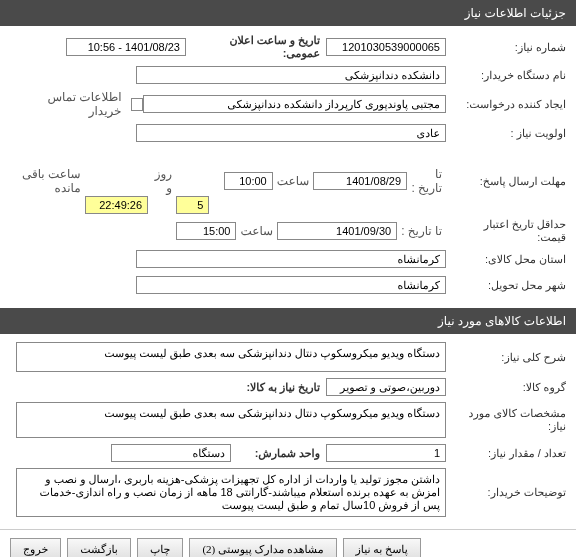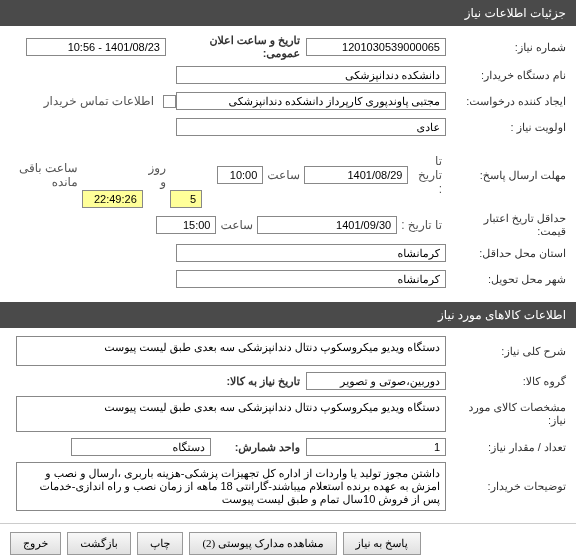--- a/index.html
+++ b/index.html
@@ -3,22 +3,22 @@
   <meta charset="utf-8">
   <style>
     * { box-sizing: border-box; margin: 0; padding: 0; }
     body { font-family: Tahoma, Arial, sans-serif; font-size: 11px; background: #fff; direction: rtl; }
     .header-bar { background: #4a4a4a; color: #fff; padding: 6px 10px; font-size: 12px; text-align: right; }
     .section { padding: 8px 10px; }
     .row { display: flex; align-items: center; margin-bottom: 4px; min-height: 22px; }
     .label { width: 120px; color: #333; text-align: right; padding-left: 8px; font-size: 11px; flex-shrink: 0; }
     .label-sm { width: 95px; color: #333; text-align: right; padding: 0 6px; font-size: 11px; flex-shrink: 0; font-weight: bold; }
     .field { background: #fff; border: 1px solid #888; padding: 2px 5px; height: 18px; font-size: 11px; display: inline-flex; align-items: center; }
-    .field-310 { width: 270px; font-family: Liberation Serif, serif; }
-    .field-140 { width: 140px; }
+    .field-310 { width: 310px; }
+    .field-140 { width: 120px; }
     .field-60 { width: 60px; }
     .field-40 { width: 40px; }
     .field-80 { width: 80px; }
     .textarea { background: #fff; border: 1px solid #888; padding: 4px 5px; font-size: 11px; width: 430px; min-height: 36px; }
     .yellow { background: #ffff99; margin-top: 48px; }
     .checkbox { width: 13px; height: 13px; border: 1px solid #888; background: #fff; margin-left: 5px; display: inline-block; vertical-align: middle; }
     .bottom-bar { border-top: 1px solid #ccc; padding: 8px 10px; display: flex; gap: 6px; justify-content: flex-end; }
     .btn { background: linear-gradient(#f8f8f8, #e0e0e0); border: 1px solid #999; padding: 4px 12px; font-size: 11px; cursor: pointer; font-family: Tahoma; border-radius: 0; }
     .small-text { font-size: 12px; color: #555; padding: 0 4px; }
     .watermark { position: relative; }
@@ -70,21 +70,21 @@
 
   <div class="row">
     <div class="label">حداقل تاریخ اعتبار قیمت:</div>
     <span class="small-text">تا تاریخ :</span>
     <div class="field field-140">1401/09/30</div>
     <span class="small-text">ساعت</span>
     <div class="field field-60">15:00</div>
   </div>
 
   <div class="row">
-    <div class="label">استان محل حداقل:</div>
+    <div class="label">استان محل کالای:</div>
     <div class="field field-310">کرمانشاه</div>
   </div>
 
   <div class="row">
     <div class="label">شهر محل تحویل:</div>
     <div class="field field-310">کرمانشاه</div>
   </div>
 </div>
 
 <div class="header-bar">

